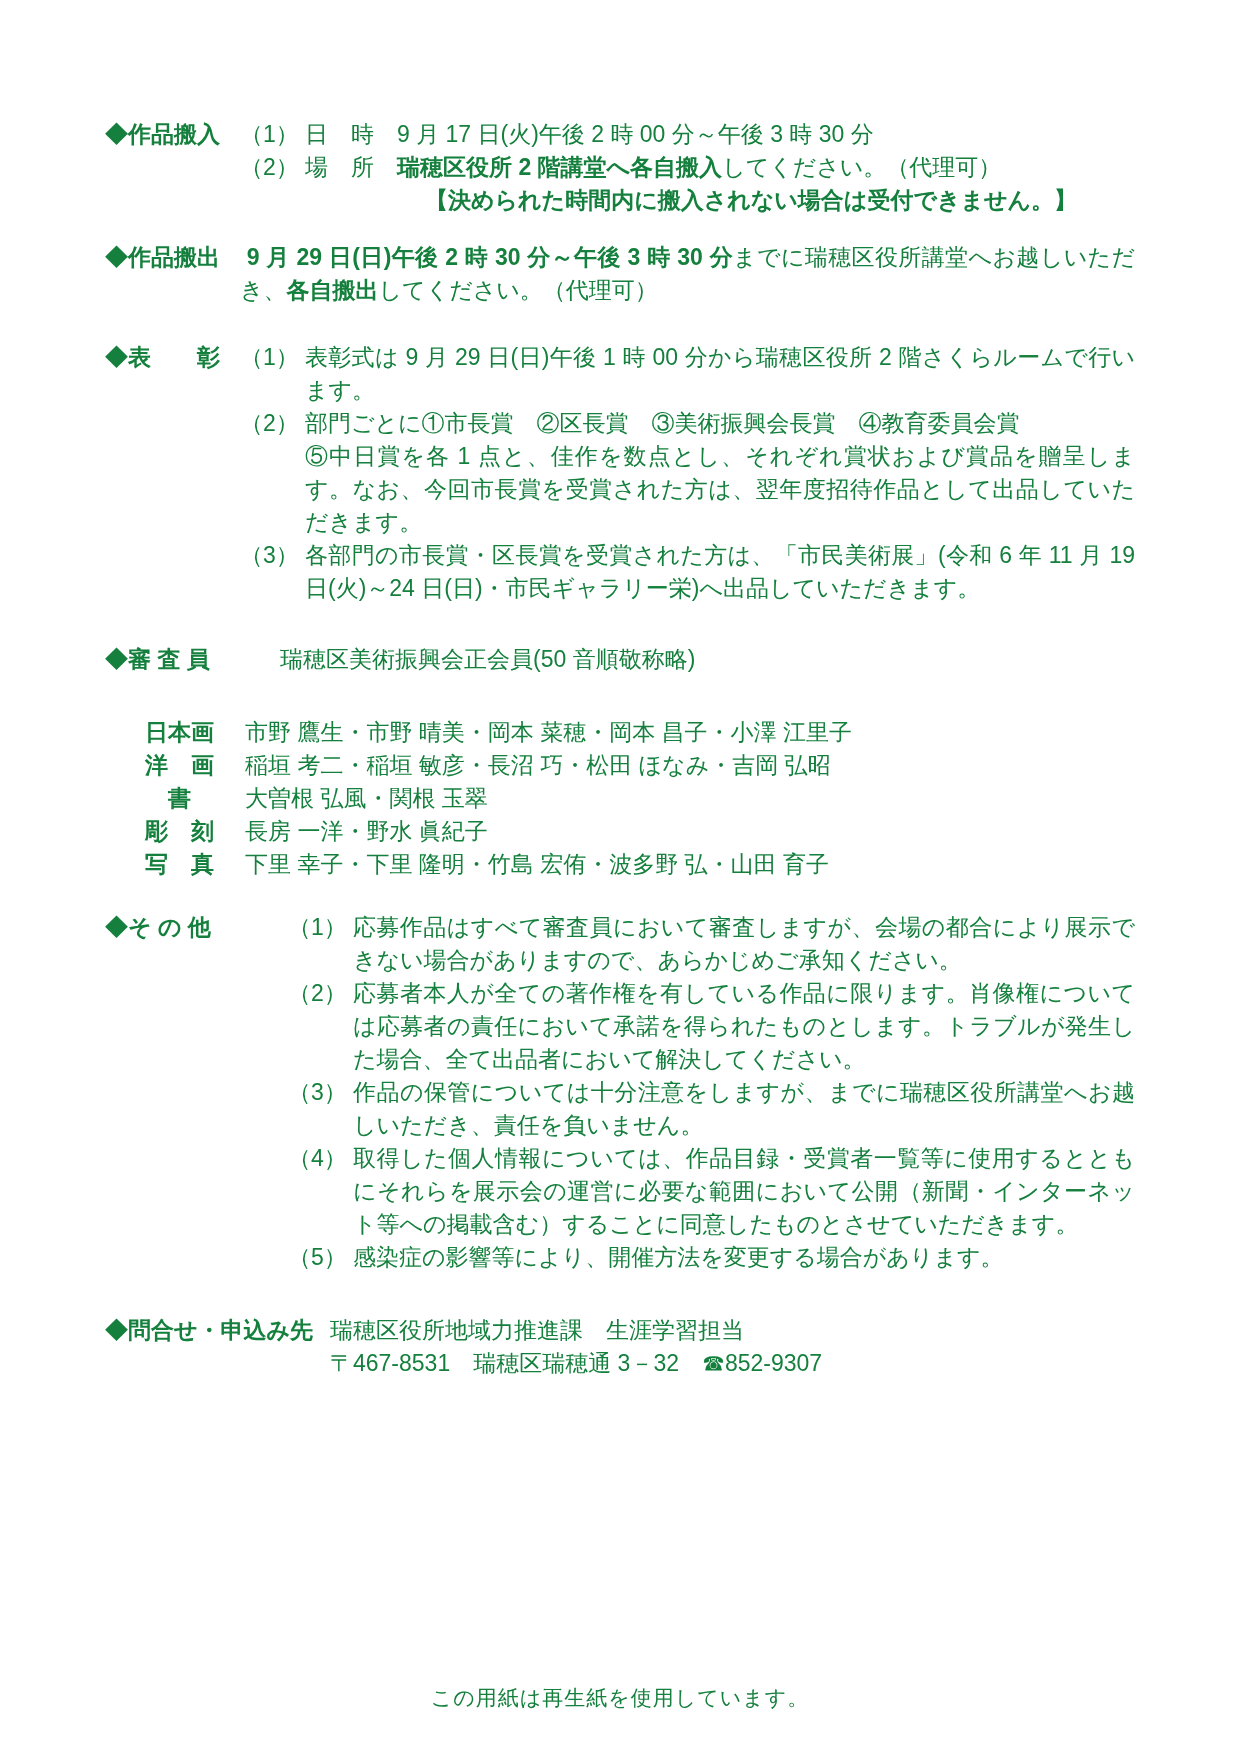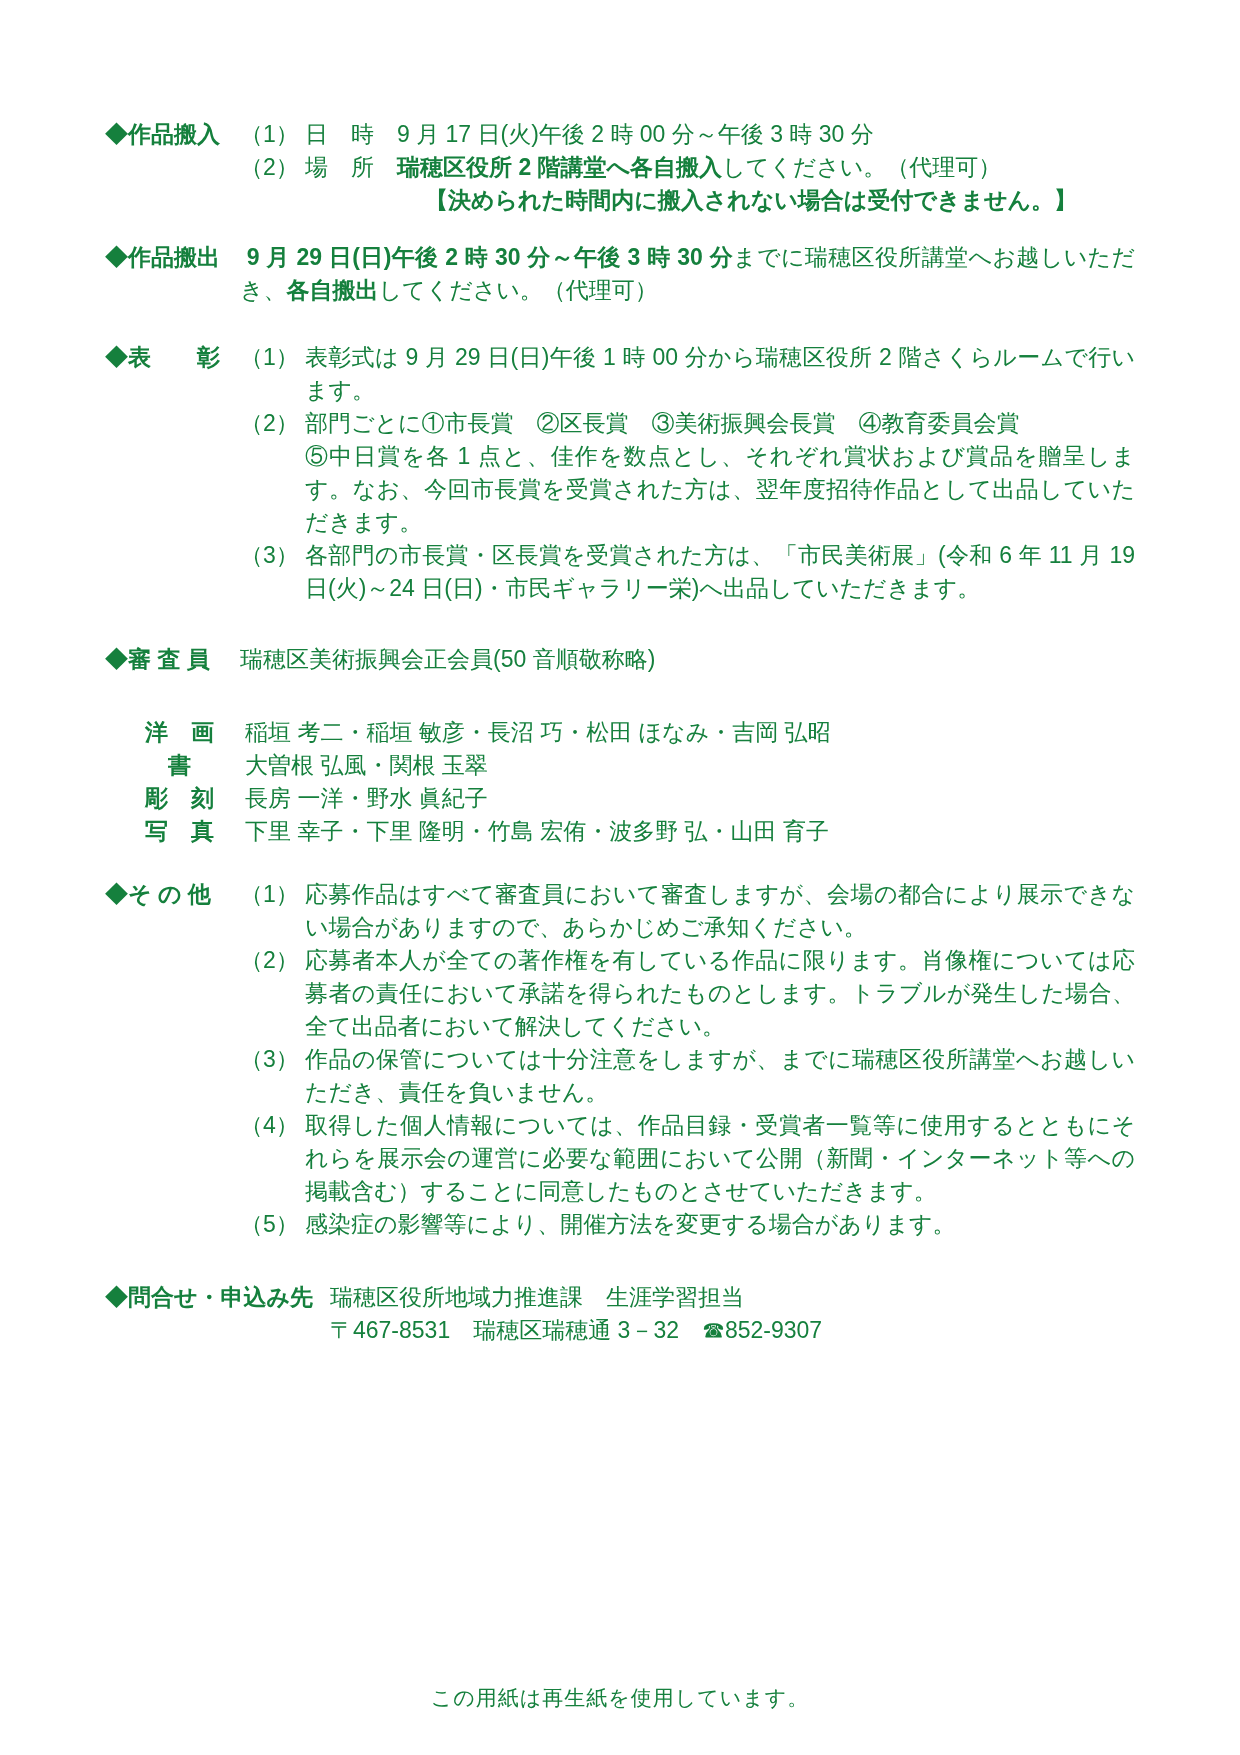--- a/index.html
+++ b/index.html
@@ -20,26 +20,26 @@
   .stitle { flex:0 0 135px; font-weight:bold; white-space:pre; }
   .stitle.wide { flex-basis:225px; }
   .sbody { flex:1 1 auto; max-width:895px; }
   .row { display:flex; }
   .row .num { flex:0 0 65px; white-space:pre; }
   .row .txt { flex:1 1 auto; text-align:justify; white-space:pre-wrap; }
   .sbody.plain .txt { text-align:left; white-space:pre; }
   b { font-weight:bold; }
   #s-hanshutsu { margin-top:24px; }
   #s-hyosho    { margin-top:34px; }
-  #s-shinsain  { margin-top:38px; }
+  #s-shinsain  { margin-top:38px;gap:40px; }
   .judges { margin:40px 0 0 40px; }
   .jrow { display:flex; }
   .jlabel { flex:0 0 100px; font-weight:bold; white-space:pre; }
   .jnames { white-space:pre; }
-  #s-sonota    { margin-top:30px; }
+  #s-sonota    { margin-top:30px;gap:48px; }
   #s-toiawase  { margin-top:40px; }
   .footer {
     position:absolute; left:0; right:0; bottom:46px;
     text-align:center;
     font-family:"Liberation Serif", serif;
     font-size:21px; line-height:22px;
     letter-spacing:1px;
   }
 </style>
 </head>
@@ -92,20 +92,24 @@
       <section class="section" id="s-shinsain">
         <div class="stitle">◆審 査 員</div>
         <div class="sbody">
           <div class="row">
             <div class="txt"><span>瑞穂区美術振興会正会員(50 音順敬称略)</span></div>
           </div>
         </div>
       </section>
       <div class="judges">
         <div class="jrow">
+          <span class="jlabel">日本画</span>
+          <span class="jnames">市野 鷹生・市野 晴美・岡本 菜穂・岡本 昌子・小澤 江里子</span>
+        </div>
+        <div class="jrow">
           <span class="jlabel">洋　画</span>
           <span class="jnames">稲垣 考二・稲垣 敏彦・長沼 巧・松田 ほなみ・吉岡 弘昭</span>
         </div>
         <div class="jrow">
           <span class="jlabel">　書</span>
           <span class="jnames">大曽根 弘風・関根 玉翠</span>
         </div>
         <div class="jrow">
           <span class="jlabel">彫　刻</span>
           <span class="jnames">長房 一洋・野水 眞紀子</span>

